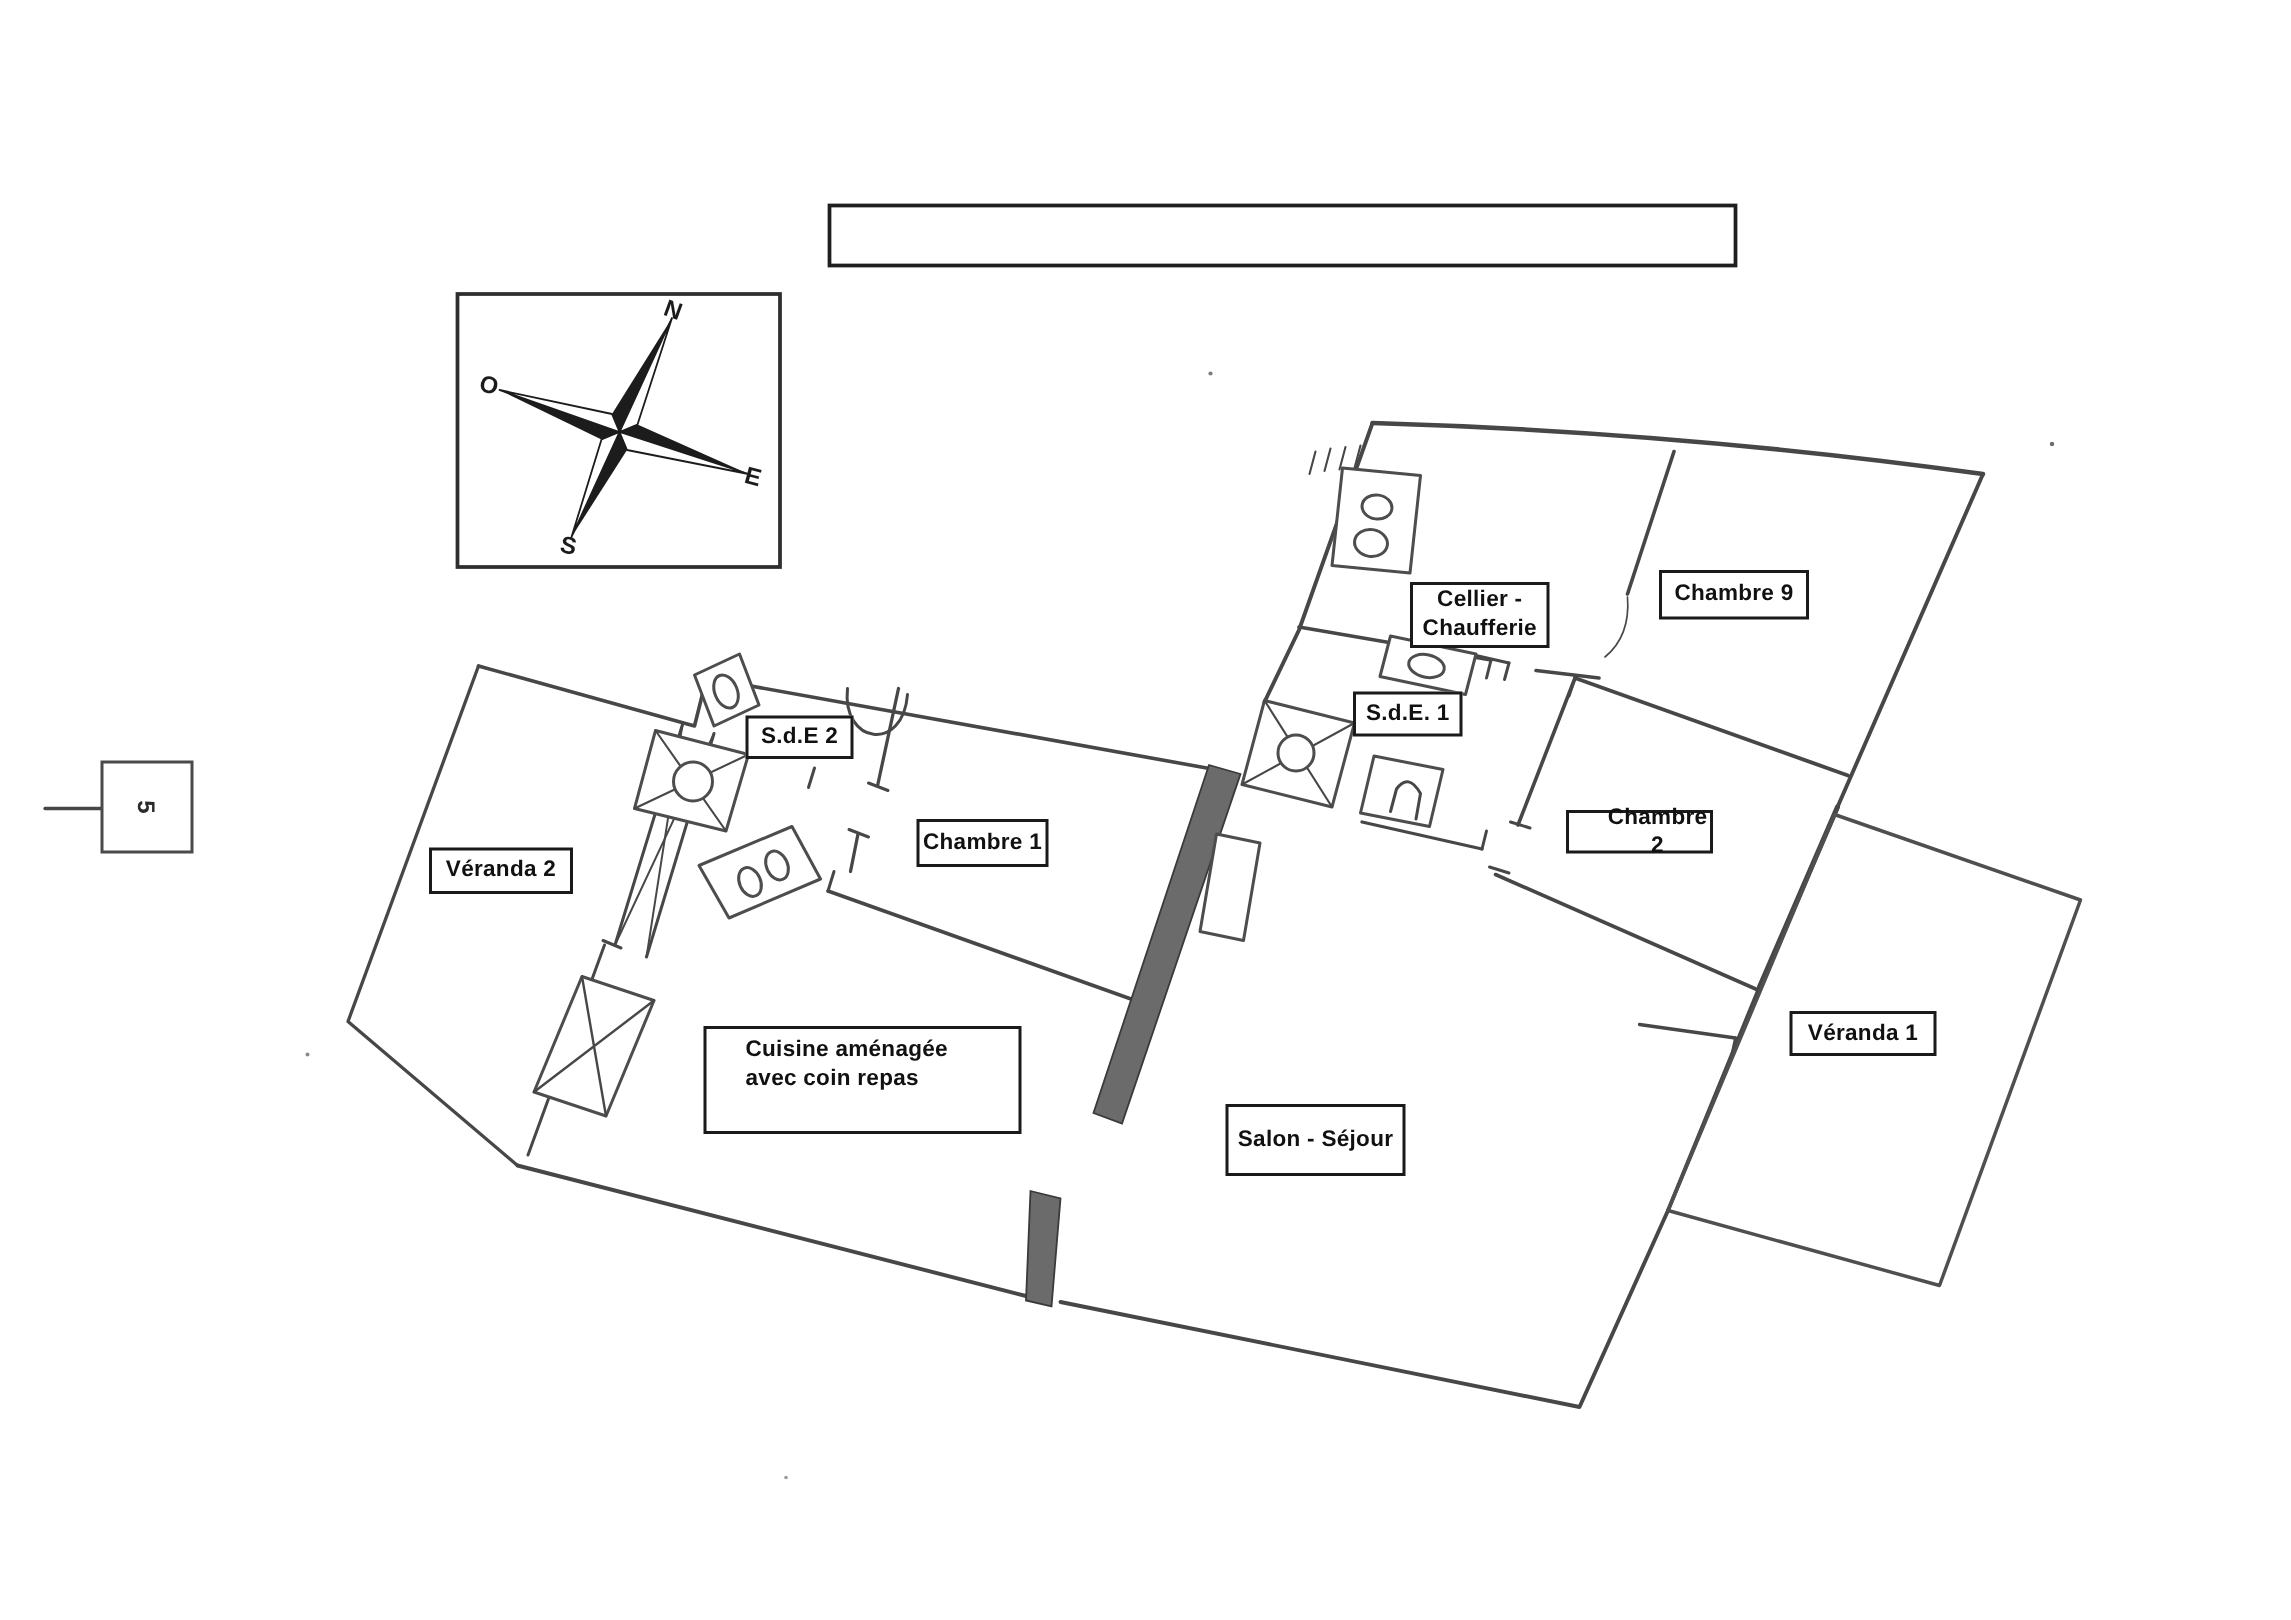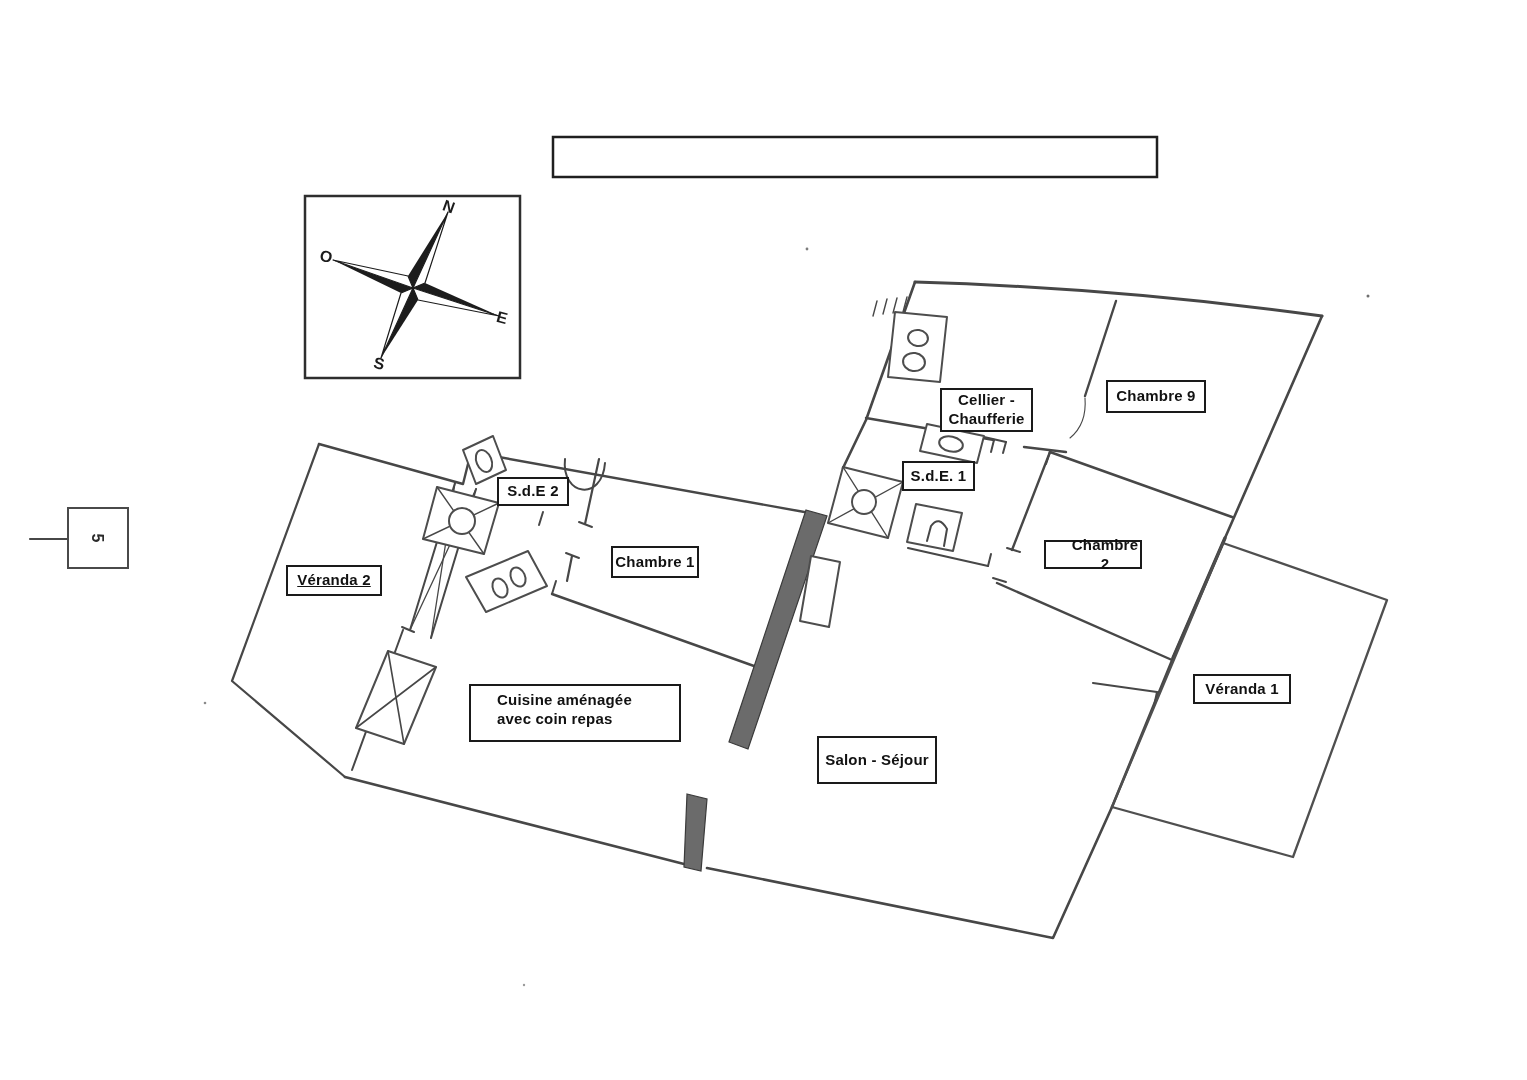--- a/index.html
+++ b/index.html
@@ -169,27 +169,27 @@
         <circle class="fixture" cx="864" cy="502" r="12"></circle>
       </g>
 
       <g>
         <polygon class="fixture" points="916,504 962,513 953,551 907,542"></polygon>
         <path class="pencil" stroke-width="2" d="M927,541 L931,526 Q939,515 947,529 L944,546"></path>
       </g>
     </g>
   </svg>
 
-  <div class="room-label" style="left:286px;top:565px;width:96px;height:31px;text-decoration:underline;">Véranda 2</div>
+  <div class="room-label" style="left:286px;top:565px;width:96px;height:31px;">Véranda 2</div>
 
   <div class="room-label" style="left:497px;top:477px;width:72px;height:29px;">S.d.E 2</div>
 
   <div class="room-label" style="left:611px;top:546px;width:88px;height:32px;">Chambre 1</div>
 
-  <div class="room-label left-align" style="left:469px;top:684px;width:212px;height:58px;padding-left:26px;">Cuisine aménagée avec coin repas</div>
+  <div class="room-label left-align" style="left:469px;top:684px;width:212px;height:72px;padding-left:26px;">Cuisine aménagée avec coin repas</div>
 
   <div class="room-label" style="left:817px;top:736px;width:120px;height:48px;">Salon - Séjour</div>
 
   <div class="room-label" style="left:940px;top:371px;width:93px;height:44px;margin-top:17px;">Cellier - Chaufferie</div>
 
   <div class="room-label" style="left:902px;top:461px;width:73px;height:30px;">S.d.E. 1</div>
 
   <div class="room-label" style="left:1044px;top:540px;width:98px;height:29px;padding-left:24px;">Chambre 2</div>
 
   <div class="room-label" style="left:1106px;top:380px;width:100px;height:33px;">Chambre 9</div>

